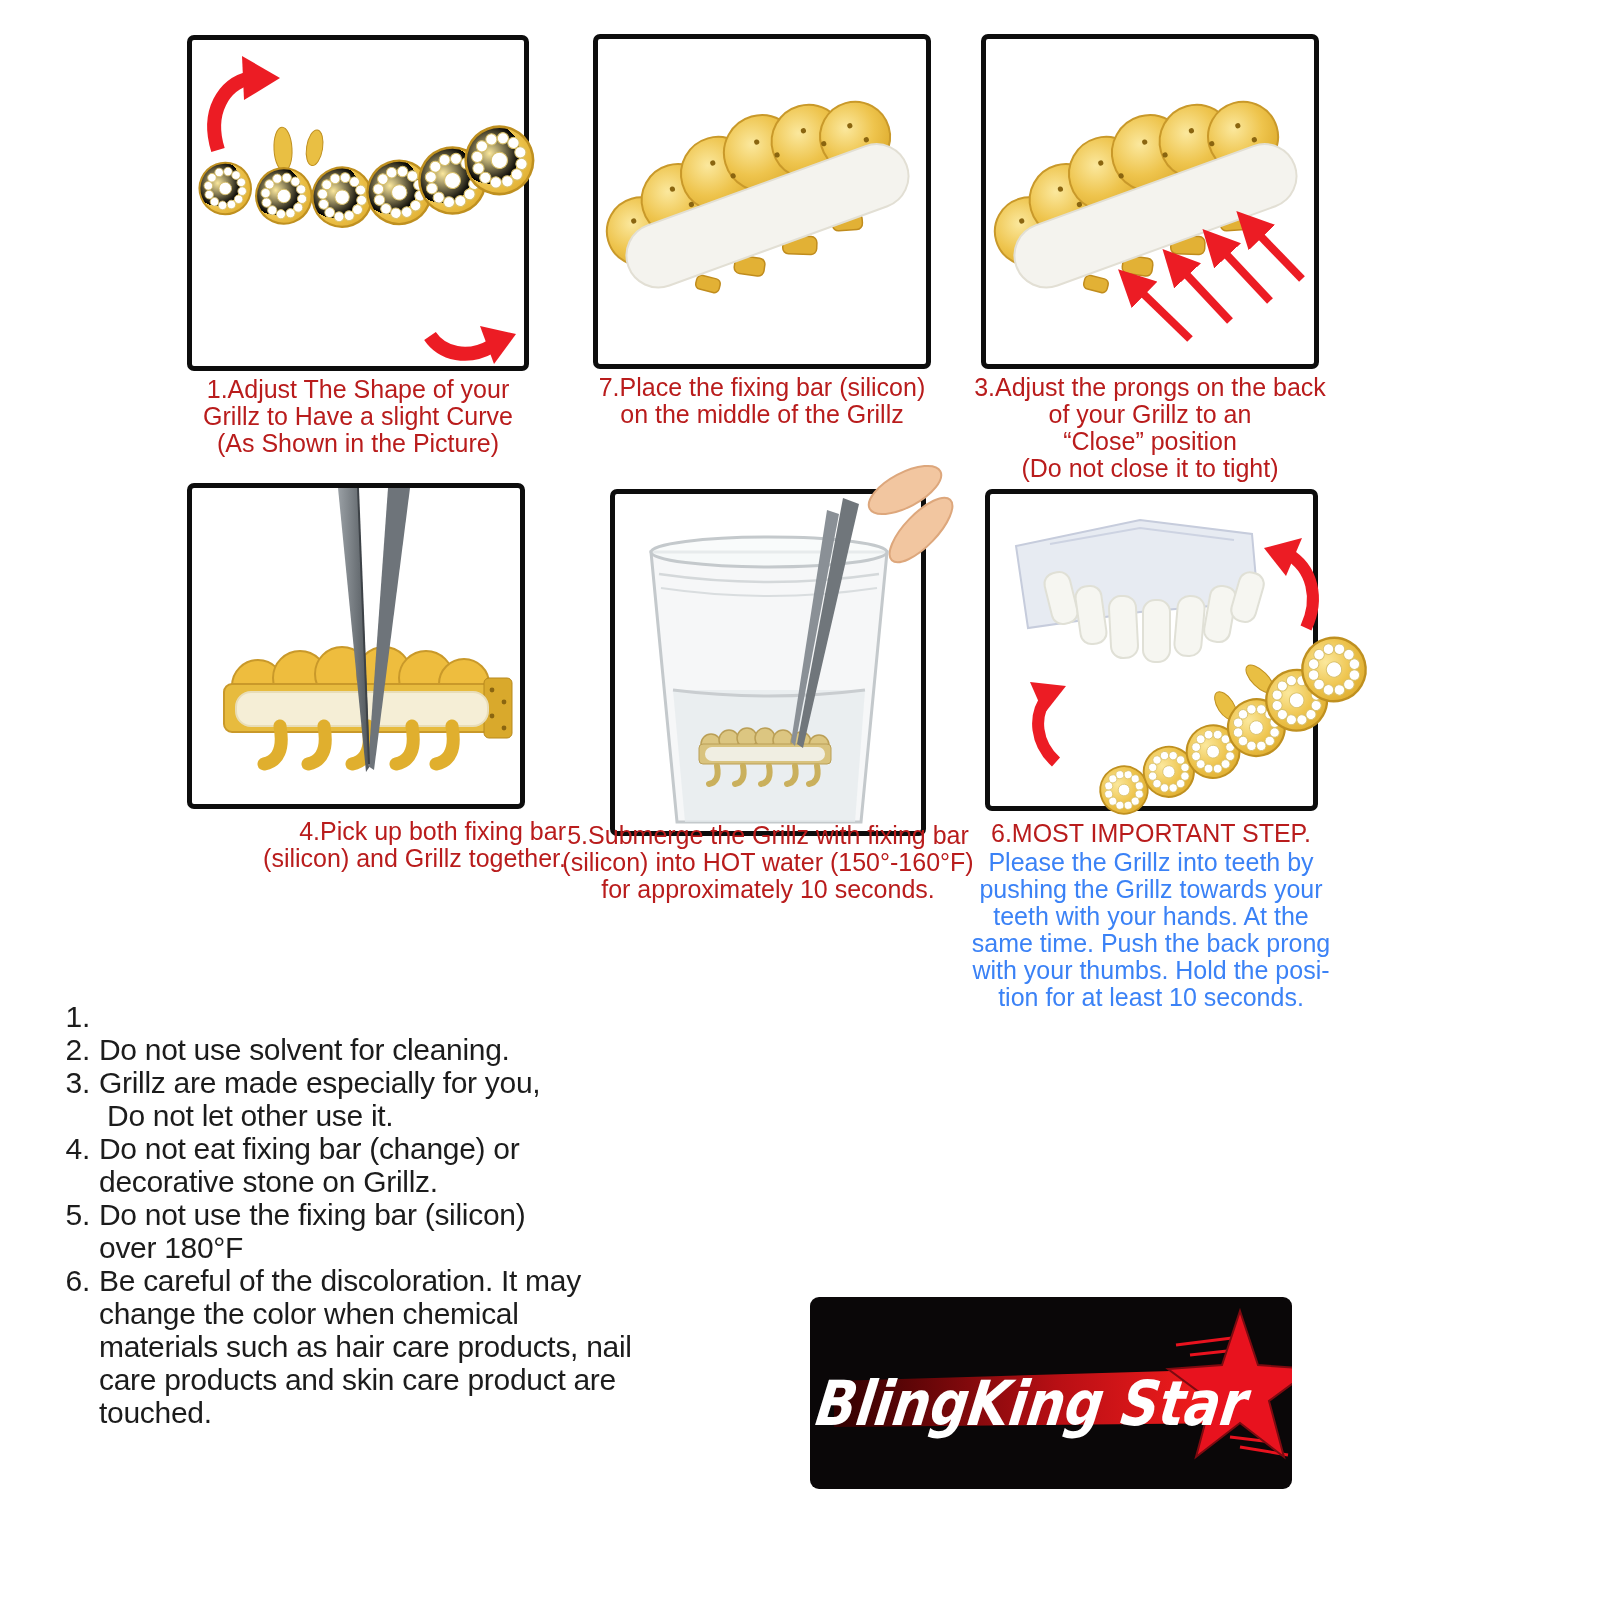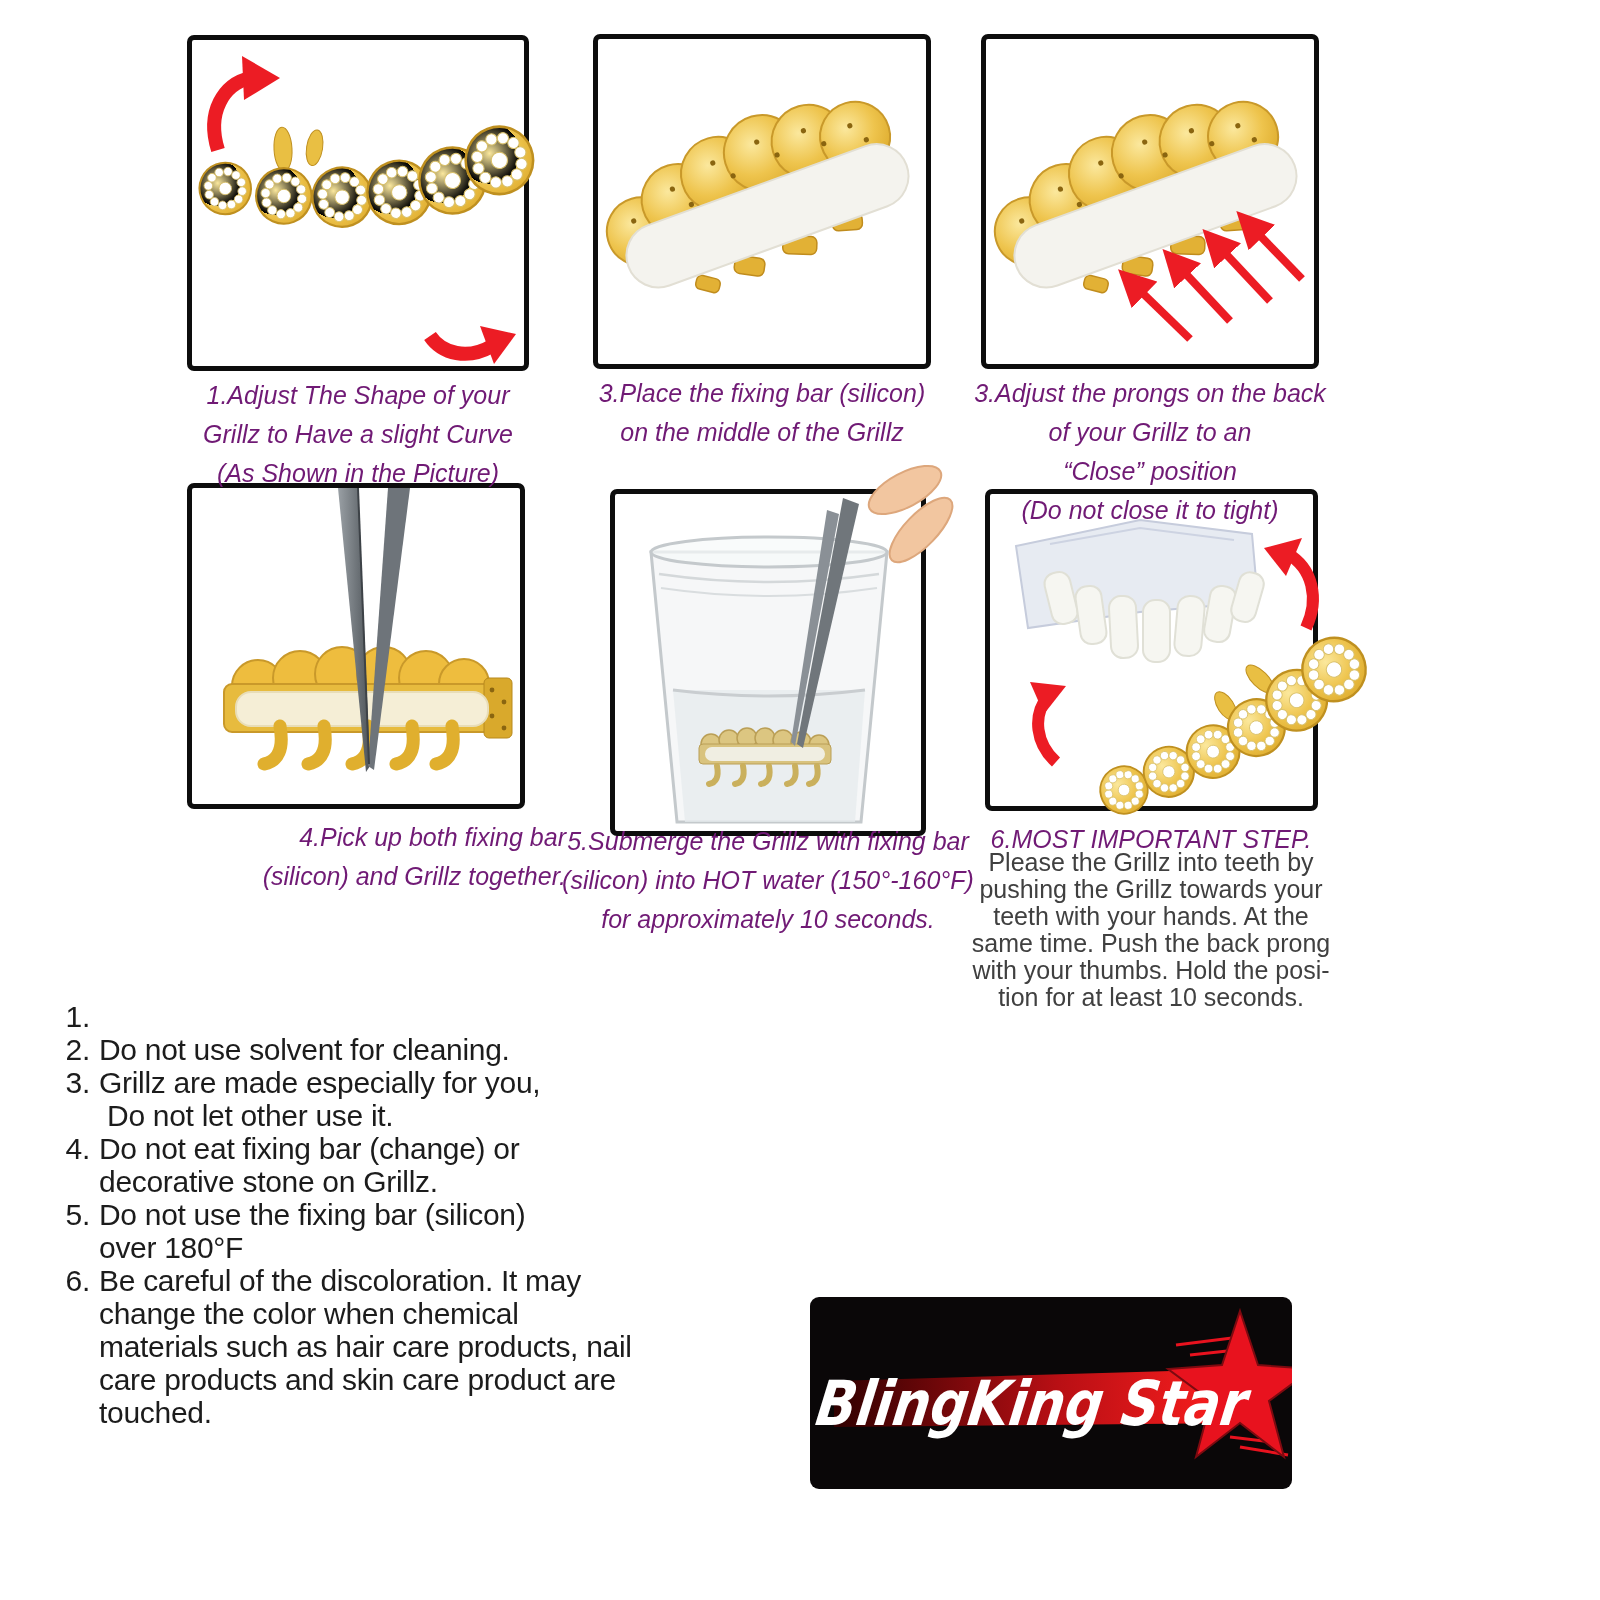--- a/index.html
+++ b/index.html
@@ -1,23 +1,23 @@
 <!DOCTYPE html>
 <html><head>
 <meta charset="utf-8">
 <style>
   html,body{margin:0;padding:0;background:#fff;}
   #sheet{position:relative;width:1600px;height:1600px;background:#ffffff;overflow:hidden;
          font-family:"Liberation Sans",sans-serif;color:#1b1b1b;}
   .stepbox{position:absolute;border:5px solid #0d0d0d;border-radius:7px;background:#fff;}
   .stepbox svg{display:block;overflow:visible;}
-  .caption{position:absolute;text-align:center;font-size:25px;line-height:39px;
-           white-space:pre-line;color:#701a75;font-style:italic;}
+  .caption{position:absolute;text-align:center;font-size:25px;line-height:27px;
+           white-space:pre-line;color:#b91c1c;}
   .caption-red{position:absolute;text-align:center;font-size:25px;line-height:27px;
-           white-space:pre-line;color:#404040;}
+           white-space:pre-line;color:#3b82f6;}
   .carelist{position:absolute;left:50px;top:1000px;width:700px;font-size:30px;line-height:33px;
             letter-spacing:-0.3px;color:#1c1c1c;}
   .careitem{display:flex;align-items:flex-start;}
   .carenum{flex:0 0 40px;text-align:right;padding-right:9px;}
   .caretext{white-space:pre-line;}
   .logo{position:absolute;left:810px;top:1297px;width:482px;height:192px;background:#0a0708;
         border-radius:9px;overflow:hidden;}
 </style>
 </head>
 <body>
@@ -317,21 +317,21 @@
         <use href="#dt6" transform="translate(144,-26) scale(0.86)"></use>
         <use href="#dt6" transform="translate(190,-42) scale(0.92)"></use>
         <use href="#dt6" transform="translate(234,-62) scale(0.96)"></use>
       </g>
     </svg>
   </div>
 
   <div class="caption" style="left:148px;top:376px;width:420px;">1.Adjust The Shape of your
 Grillz to Have a slight Curve
 (As Shown in the Picture)</div>
-  <div class="caption" style="left:552px;top:374px;width:420px;">3.Place the fixing bar (silicon)
+  <div class="caption" style="left:552px;top:374px;width:420px;">7.Place the fixing bar (silicon)
 on the middle of the Grillz</div>
   <div class="caption" style="left:940px;top:374px;width:420px;">3.Adjust the prongs on the back
 of your Grillz to an
 “Close” position
 (Do not close it to tight)</div>
   <div class="caption" style="left:146px;top:818px;width:420px;text-align:right;">4.Pick up both fixing bar
 (silicon) and Grillz together.</div>
   <div class="caption" style="left:543px;top:822px;width:450px;">5.Submerge the Grillz with fixing bar
 (silicon) into HOT water (150°-160°F)
 for approximately 10 seconds.</div>

